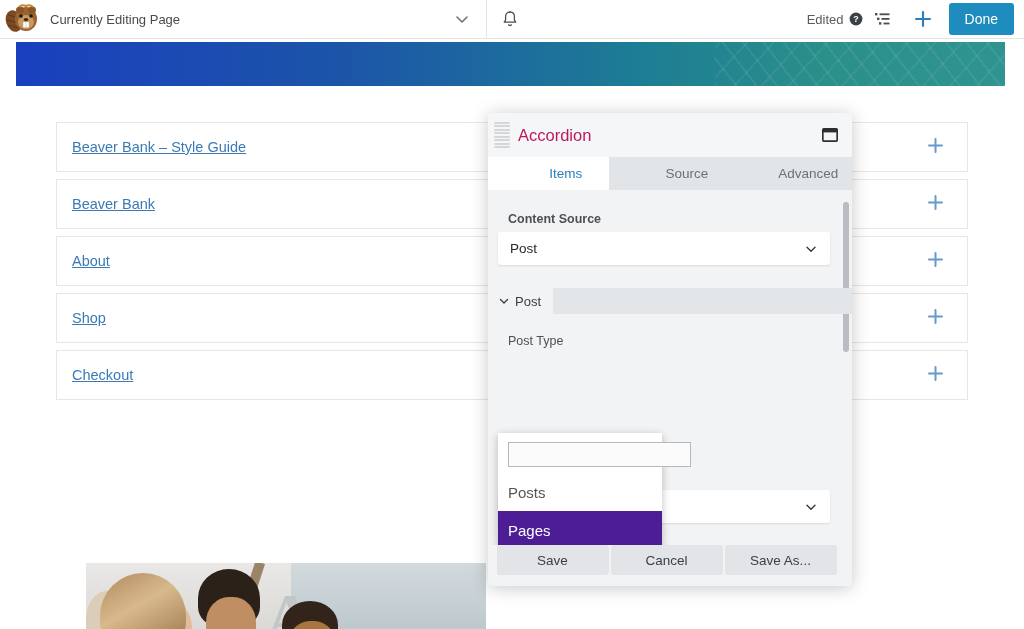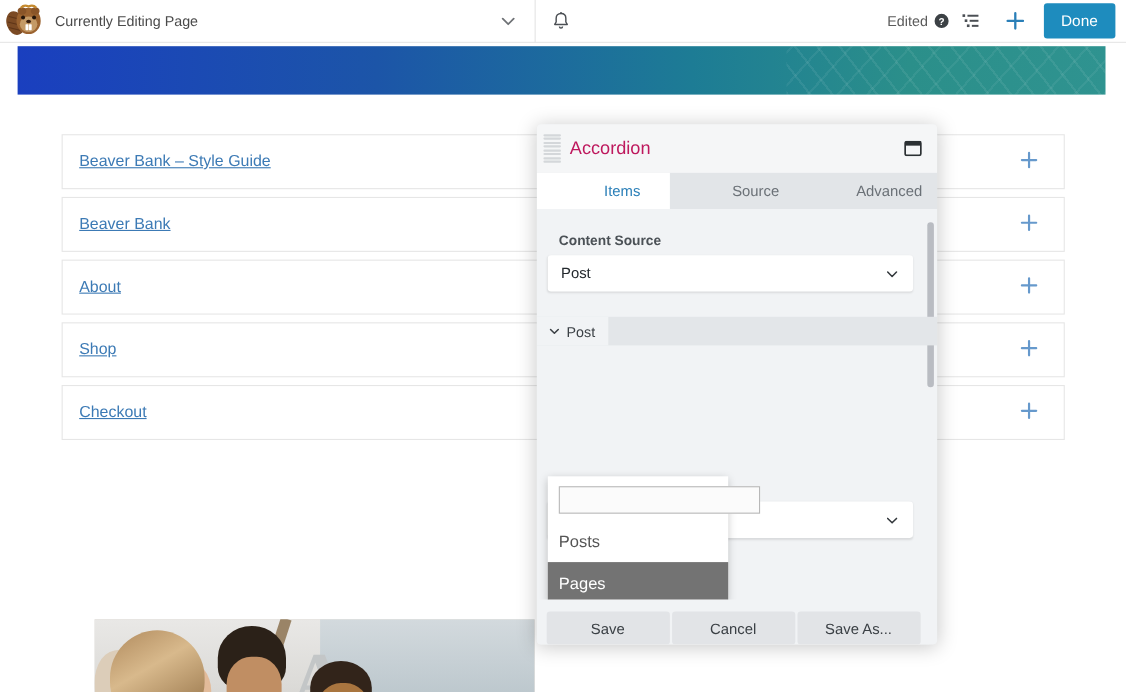--- a/index.html
+++ b/index.html
@@ -272,28 +272,28 @@
     background: #fbfbfb;
   }
   .dd-option {
     height: 38px;
     display: flex; align-items: center;
     padding-left: 10px;
     font-size: 15px; color: #555;
     cursor: pointer;
   }
   .dd-option.selected {
-    background: #737373; color: #ffffff;
+    background: #4c1d95; color: #ffffff;
   }
   #order-label { margin-top: 10px; }
   #panel-footer {
     position: absolute; left: 0; bottom: 0;
     width: 357px; height: 52px;
     background: #f1f3f5;
-    display: flex; align-items: flex-end; justify-content: center;
+    display: flex; align-items: center; justify-content: center;
     gap: 2px;
   }
   .foot-btn {
     width: 112px; height: 30px;
     background: #e2e4e7;
     border: none; border-radius: 3px;
     font-size: 13.5px; color: #3b4045;
     font-family: "Liberation Sans", sans-serif;
     cursor: pointer;
   }
@@ -478,20 +478,21 @@
     <div id="post-section-tab">
       <span class="chev">
         <svg width="12" height="12" viewBox="0 0 12 12">
             <path d="M2.5 4.5 L6 8 L9.5 4.5" fill="none" stroke="#3b4045" stroke-width="1.4" stroke-linecap="round" stroke-linejoin="round"></path>
           </svg>
       </span>
       <span>Post</span>
     </div>
     <div id="post-section-bar"></div>
 
+    <div class="field-label" id="post-type-label">Post Type</div>
 
     <div id="dropdown">
       <input id="dropdown-search" type="text" placeholder="" style="">
       <div class="dd-option">Posts</div>
       <div class="dd-option selected">Pages</div>
     </div>
 
     <div class="field-label" id="order-label" style="margin-top:122px">Order</div>
     <div class="sel-box">
       <span>Descending</span>

